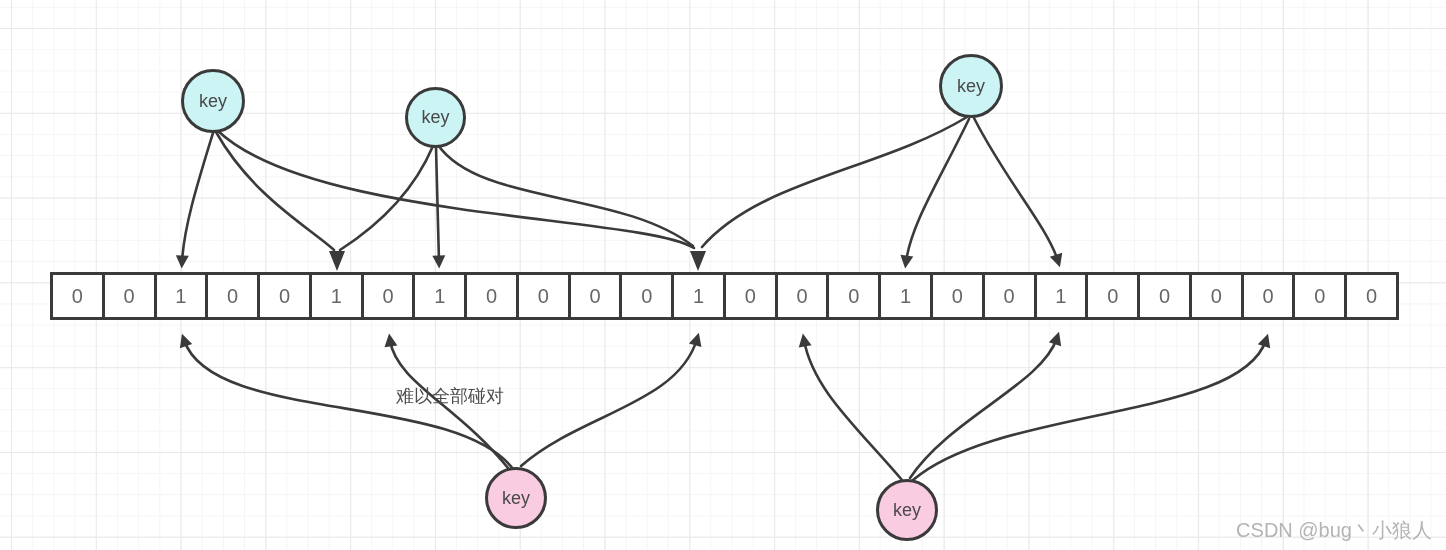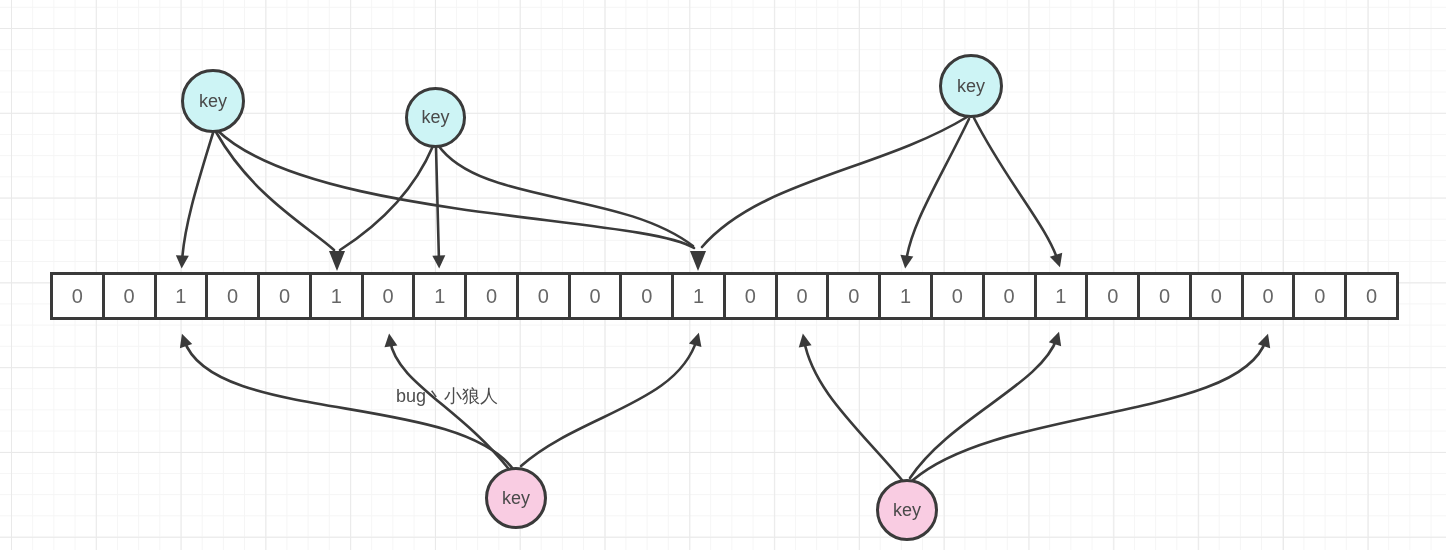--- a/index.html
+++ b/index.html
@@ -160,16 +160,17 @@
   <div class="key key-top" id="key3">
     <span>key</span>
   </div>
   <div class="key key-bottom" id="key4">
     <span>key</span>
   </div>
   <div class="key key-bottom" id="key5">
     <span>key</span>
   </div>
 
-  <div class="annotation">bug丶小狼人</div>
+  <div class="annotation">难以全部碰对</div>
 
+  <div class="watermark">CSDN @bug丶小狼人</div>
 
 </div>
 
 </body></html>

